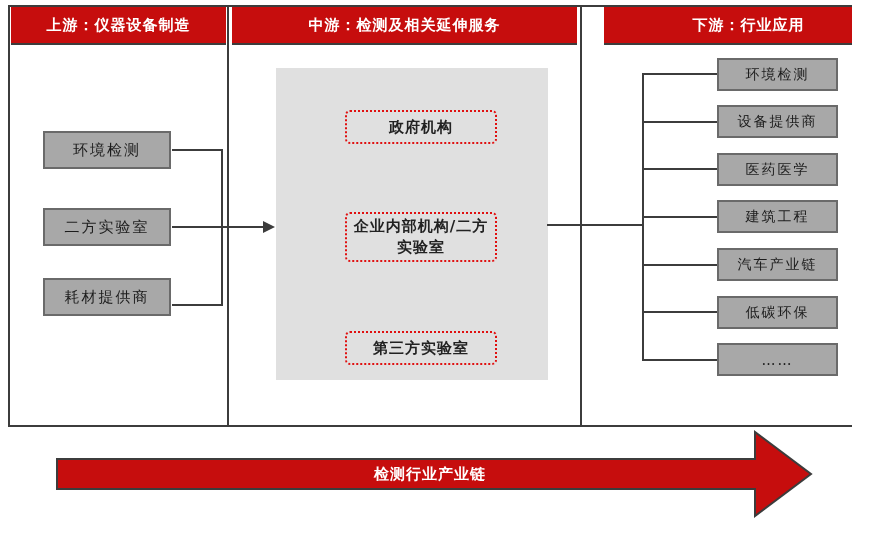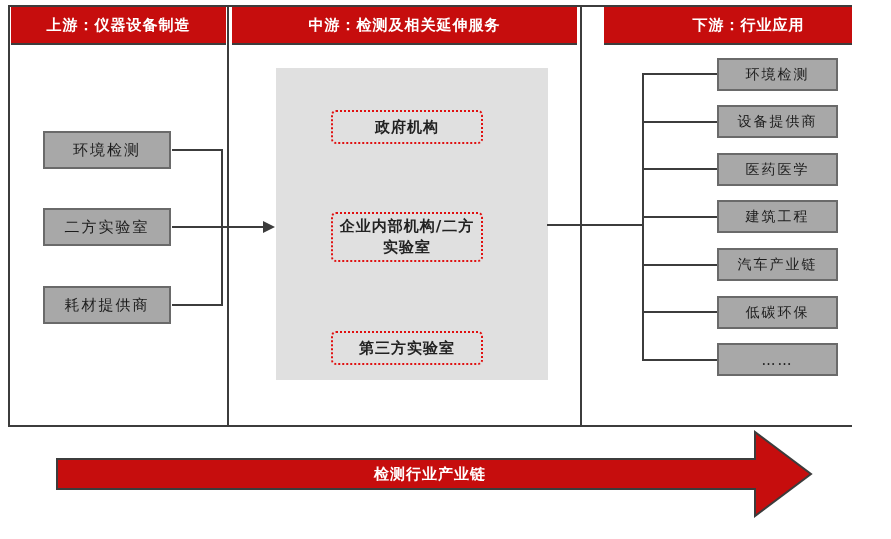--- a/index.html
+++ b/index.html
@@ -63,21 +63,21 @@
   .gbox.right { left: 717px; width: 121px; height: 33px; font-size: 14px; }
   
   .panel {
     position: absolute;
     left: 276px; top: 68px;
     width: 272px; height: 312px;
     background: #e0e0e0;
   }
   .dbox {
     position: absolute;
-    left: 331px;
+    left: 345px;
     width: 152px;
     border: 2px dotted #e01010;
     border-radius: 5px;
     box-sizing: border-box;
     display: flex;
     align-items: center;
     justify-content: center;
     text-align: center;
     color: #222222;
     font-size: 15px;
@@ -148,21 +148,21 @@
       <polygon points="718,211 730,217 718,223"></polygon>
       <polygon points="718,259 730,265 718,271"></polygon>
       <polygon points="718,306 730,312 718,318"></polygon>
       <polygon points="718,354 730,360 718,366"></polygon>
     </g>
     <polygon points="57,459 755,459 755,432 811,474 755,516 755,489 57,489" fill="#c60d0d" stroke="#3c3c3c" stroke-width="2"></polygon>
   </svg>
 
   <div class="gbox left" style="top:131px">环境检测</div>
   <div class="gbox left" style="top:208px">二方实验室</div>
-  <div class="gbox left" style="top:286px">耗材提供商</div>
+  <div class="gbox left" style="top:278px">耗材提供商</div>
 
   <div class="dbox" style="top:110px;height:34px">政府机构</div>
   <div class="dbox" style="top:212px;height:50px">企业内部机构/二方实验室</div>
   <div class="dbox" style="top:331px;height:34px">第三方实验室</div>
 
   <div class="gbox right" style="top:58px">环境检测</div>
   <div class="gbox right" style="top:105px">设备提供商</div>
   <div class="gbox right" style="top:153px">医药医学</div>
   <div class="gbox right" style="top:200px">建筑工程</div>
   <div class="gbox right" style="top:248px">汽车产业链</div>

